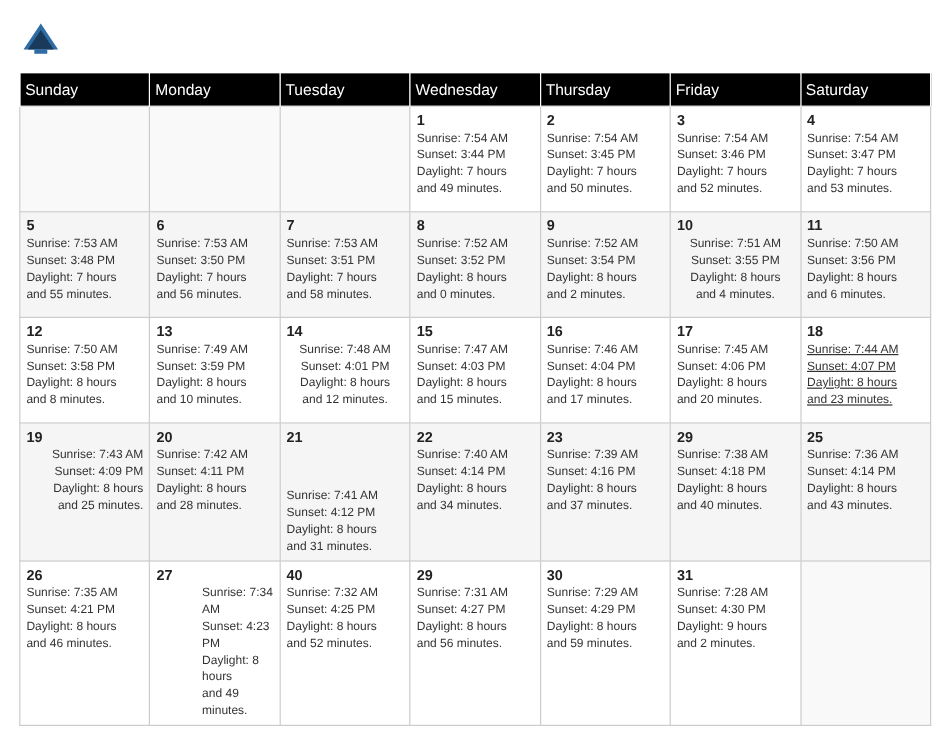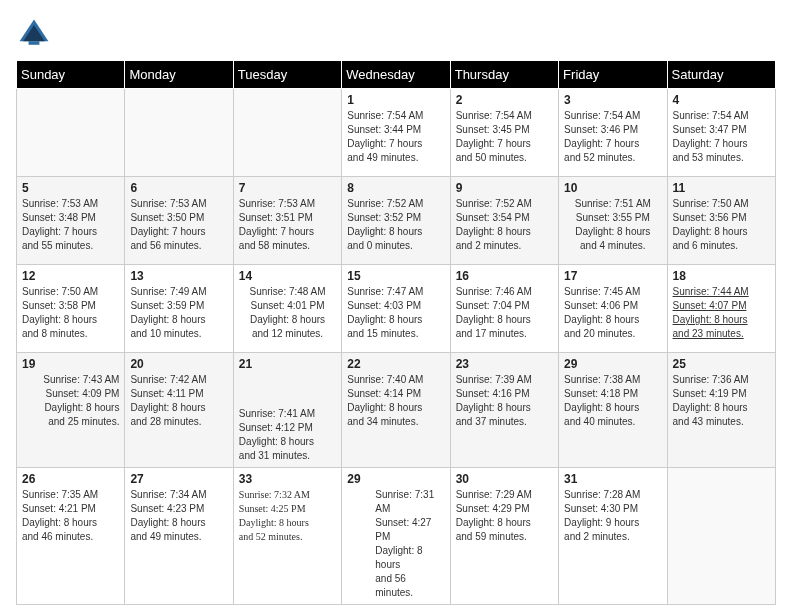--- a/index.html
+++ b/index.html
@@ -228,21 +228,21 @@
         <td>
           <span class="day-num">15</span>
           <div class="day-info" style="white-space: pre-wrap;">Sunrise: 7:47 AM
 Sunset: 4:03 PM
 Daylight: 8 hours
 and 15 minutes.</div>
         </td>
         <td>
           <span class="day-num">16</span>
           <div class="day-info" style="white-space: pre-wrap;">Sunrise: 7:46 AM
-Sunset: 7:04 PM
+Sunset: 4:04 PM
 Daylight: 8 hours
 and 17 minutes.</div>
         </td>
         <td>
           <span class="day-num">17</span>
           <div class="day-info" style="white-space: pre-wrap;">Sunrise: 7:45 AM
 Sunset: 4:06 PM
 Daylight: 8 hours
 and 20 minutes.</div>
         </td>
@@ -293,50 +293,50 @@
         <td>
           <span class="day-num">29</span>
           <div class="day-info" style="white-space: pre-wrap;">Sunrise: 7:38 AM
 Sunset: 4:18 PM
 Daylight: 8 hours
 and 40 minutes.</div>
         </td>
         <td>
           <span class="day-num">25</span>
           <div class="day-info" style="white-space: pre-wrap;">Sunrise: 7:36 AM
-Sunset: 4:19 PM
+Sunset: 4:14 PM
 Daylight: 8 hours
 and 43 minutes.</div>
         </td>
       </tr>
       <tr>
         <td>
           <span class="day-num">26</span>
           <div class="day-info" style="white-space: pre-wrap;">Sunrise: 7:35 AM
 Sunset: 4:21 PM
 Daylight: 8 hours
 and 46 minutes.</div>
         </td>
         <td>
           <span class="day-num">27</span>
-          <div class="day-info" style="white-space: pre-wrap;">Sunrise: 7:34 AM
+          <div class="day-info" style="white-space: pre-wrap; margin-left: 38px;">Sunrise: 7:34 AM
 Sunset: 4:23 PM
 Daylight: 8 hours
 and 49 minutes.</div>
         </td>
         <td>
-          <span class="day-num">33</span>
-          <div class="day-info" style="white-space: pre-wrap; font-family: Liberation Serif, serif;">Sunrise: 7:32 AM
+          <span class="day-num">40</span>
+          <div class="day-info" style="white-space: pre-wrap;">Sunrise: 7:32 AM
 Sunset: 4:25 PM
 Daylight: 8 hours
 and 52 minutes.</div>
         </td>
         <td>
           <span class="day-num">29</span>
-          <div class="day-info" style="white-space: pre-wrap; margin-left: 28px;">Sunrise: 7:31 AM
+          <div class="day-info" style="white-space: pre-wrap;">Sunrise: 7:31 AM
 Sunset: 4:27 PM
 Daylight: 8 hours
 and 56 minutes.</div>
         </td>
         <td>
           <span class="day-num">30</span>
           <div class="day-info" style="white-space: pre-wrap;">Sunrise: 7:29 AM
 Sunset: 4:29 PM
 Daylight: 8 hours
 and 59 minutes.</div>

